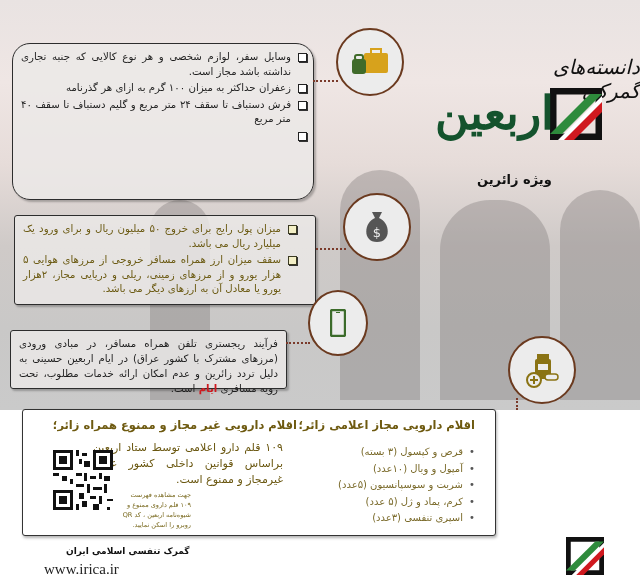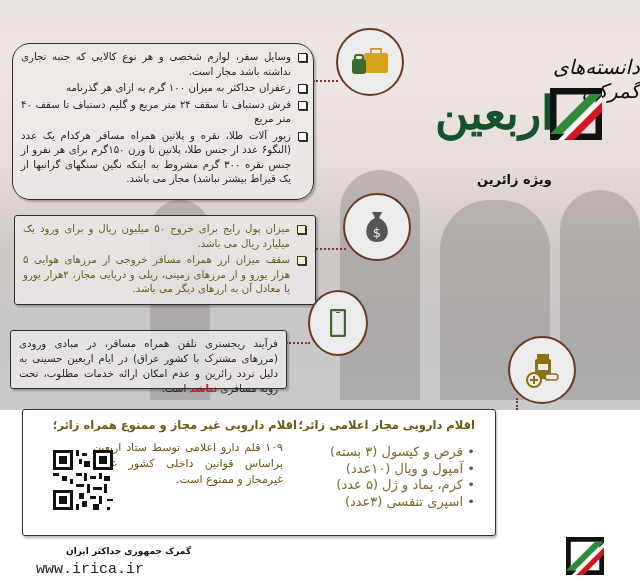--- a/index.html
+++ b/index.html
@@ -16,21 +16,21 @@
   .circle{position:absolute;border-radius:50%;border:2px solid #6b3a1f;background:#ececec;display:flex;align-items:center;justify-content:center;}
   .dots{position:absolute;border-top:2px dotted #7a3a2a;height:0;}
   .vdots{position:absolute;border-left:2px dotted #7a3a2a;width:0;}
   .title-small{position:absolute;font-family:"DejaVu Serif",serif;font-style:italic;font-size:20px;color:#111;direction:rtl;}
   .title-big{position:absolute;font-family:"DejaVu Serif",serif;font-weight:bold;font-size:46px;color:#14532d;direction:rtl;line-height:50px;}
   .subtitle{position:absolute;font-weight:bold;font-size:13px;color:#111;direction:rtl;}
   .logo{position:absolute;}
   .bottom-panel{position:absolute;left:22px;top:409px;width:472px;height:125px;background:#fff;border:1.5px solid #333;border-radius:3px;box-shadow:1px 2px 3px rgba(0,0,0,0.3);}
   .heading{position:absolute;font-weight:bold;font-size:11.5px;color:#6e5a10;direction:rtl;}
   .med-list{position:absolute;list-style:none;margin:0;padding:0;direction:rtl;}
-  .med-list li{font-size:13px;color:#7a6a2a;line-height:16.5px;position:relative;padding-right:12px;}
+  .med-list li{font-size:10px;color:#7a6a2a;line-height:16.5px;position:relative;padding-right:12px;}
   .med-list li:before{content:"•";position:absolute;right:0;color:#555;}
   .proh-text{position:absolute;direction:rtl;font-size:11px;line-height:16px;color:#6a5710;text-align:justify;}
   .qr-note{position:absolute;direction:rtl;font-size:6.5px;line-height:10px;color:#7a6a20;}
   .footer-org{position:absolute;font-weight:bold;font-size:9px;color:#111;direction:rtl;}
   .footer-url{position:absolute;font-family:"Liberation Serif",serif;font-size:15px;color:#222;}
   .red{color:#d0191f;font-weight:bold;}
 </style>
 </head>
 <body>
 
@@ -51,51 +51,51 @@
   </svg>
 </div>
 <div class="title-big" style="left:435px;top:88px;">اربعین</div>
 <div class="subtitle" style="left:440px;top:172px;margin-left:37px;">ویژه زائرین</div>
 
 <div class="box" style="left:12px;top:43px;width:300px;height:155px;border-radius:18px;">
   <ul style="padding:6px 6px 0 8px;">
     <li><span class="chk"></span><span>وسایل سفر، لوازم شخصی و هر نوع کالایی که جنبه تجاری نداشته باشد مجاز است.</span></li>
     <li><span class="chk"></span><span>زعفران حداکثر به میزان ۱۰۰ گرم به ازای هر گذرنامه</span></li>
     <li><span class="chk"></span><span>فرش دستباف تا سقف ۲۴ متر مربع و گلیم دستباف تا سقف ۴۰ متر مربع</span></li>
-    <li><span class="chk"></span><span>زیور آلات طلا، نقره و پلاتین همراه مسافر هرکدام یک عدد (النگو۶ عدد از جنس طلا، پلاتین تا وزن ۱۵۰گرم برای هر نفرو از جنس نقره ۳۰۰ گرم مشروط به اینکه نگین سنگهای گرانبها از یک قیراط بیشتر نباشد) مجاز می باشد.</span></li>
+    <li><span class="chk"></span></li>
   </ul>
 </div>
 <div class="dots" style="left:313px;top:80px;width:25px;"></div>
 <div class="circle" style="left:336px;top:28px;width:64px;height:64px;">
   <svg width="40" height="30" viewBox="0 0 40 30">
     <rect x="14" y="6" width="24" height="20" rx="2" fill="#d7a21c"></rect>
     <rect x="21" y="2" width="10" height="5" fill="none" stroke="#d7a21c" stroke-width="2"></rect>
     <rect x="2" y="12" width="14" height="15" rx="3" fill="#3f6b2a"></rect>
     <rect x="5" y="8" width="8" height="5" rx="2" fill="none" stroke="#3f6b2a" stroke-width="2"></rect>
   </svg>
 </div>
 
 <div class="box gold" style="left:14px;top:215px;width:300px;height:88px;">
-  <ul style="padding:6px 9px 0 8px;">
+  <ul style="padding:6px 18px 0 8px;">
     <li><span class="chk gold"></span><span>میزان پول رایج برای خروج ۵۰ میلیون ریال و برای ورود یک میلیارد ریال می باشد.</span></li>
     <li><span class="chk gold"></span><span>سقف میزان ارز همراه مسافر خروجی از مرزهای هوایی ۵ هزار یورو و از مرزهای زمینی، ریلی و دریایی مجاز، ۲هزار یورو یا معادل آن به ارزهای دیگر می باشد.</span></li>
   </ul>
 </div>
 <div class="dots" style="left:316px;top:248px;width:30px;"></div>
 <div class="circle" style="left:343px;top:193px;width:64px;height:64px;">
   <svg width="30" height="34" viewBox="0 0 30 34">
     <path d="M10 2 L20 2 L17 8 L13 8 Z" fill="#555"></path>
     <path d="M13 8 L17 8 C28 12 30 32 15 32 C0 32 2 12 13 8 Z" fill="#555"></path>
     <text x="15" y="27" font-size="13" text-anchor="middle" fill="#eee" font-family="DejaVu Sans, sans-serif">$</text>
   </svg>
 </div>
 
 <div class="box" style="left:10px;top:330px;width:275px;height:57px;">
   <p style="margin:5px 8px;direction:rtl;font-size:10.2px;line-height:15px;text-align:justify;color:#1f1f1f;">
-    <span>فرآیند ریجستری تلفن همراه مسافر، در مبادی ورودی (مرزهای مشترک با کشور عراق) در ایام اربعین حسینی به دلیل تردد زائرین و عدم امکان ارائه خدمات مطلوب، تحت رویه مسافری </span><span class="red">نباشد</span><span> است.</span>
+    <span>فرآیند ریجستری تلفن همراه مسافر، در مبادی ورودی (مرزهای مشترک با کشور عراق) در ایام اربعین حسینی به دلیل تردد زائرین و عدم امکان ارائه خدمات مطلوب، تحت رویه مسافری </span><span class="red">ایام</span><span> است.</span>
   </p>
 </div>
 <div class="dots" style="left:286px;top:342px;width:24px;"></div>
 <div class="circle" style="left:308px;top:290px;width:56px;height:62px;">
   <svg width="16" height="28" viewBox="0 0 16 28">
     <rect x="1" y="1" width="14" height="26" rx="1.5" fill="none" stroke="#3b6b2a" stroke-width="2.4"></rect>
     <rect x="6" y="3" width="4" height="1" fill="#3b6b2a"></rect>
   </svg>
 </div>
 
@@ -110,26 +110,28 @@
     <rect x="5" y="27" width="8" height="2" fill="#8a7314"></rect>
   </svg>
 </div>
 <div class="vdots" style="left:516px;top:398px;height:12px;"></div>
 
 <div class="bottom-panel">
   <div class="heading" style="right:20px;top:8px;">اقلام دارویی مجاز  اعلامی زائر؛</div>
   <ul class="med-list" style="right:20px;top:34px;">
     <li>قرص و کپسول (۳ بسته)</li>
     <li>آمپول و ویال (۱۰عدد)</li>
+    <li>شربت و سوسپانسیون (۵عدد)</li>
     <li>کرم، پماد و ژل (۵ عدد)</li>
     <li>اسپری تنفسی (۳عدد)</li>
   </ul>
 
   <div class="heading" style="right:198px;top:8px;">اقلام دارویی غیر مجاز و ممنوع  همراه زائر؛</div>
   <div class="proh-text" style="right:212px;top:30px;width:190px;">۱۰۹ قلم دارو اعلامی توسط ستاد اربعین براساس قوانین داخلی کشور عراق غیرمجاز و ممنوع است.</div>
+  <div class="qr-note" style="left:98px;top:80px;width:70px;">جهت مشاهده فهرست ۱۰۹ قلم داروی ممنوع و شیوه‌نامه اربعین ، کد QR روبرو را اسکن نمایید.</div>
 
   <div style="position:absolute;left:30px;top:40px;width:60px;height:60px;">
     <svg width="60" height="60" viewBox="0 0 21 21" shape-rendering="crispEdges">
       <rect width="21" height="21" fill="#fff"></rect>
       <g fill="#111">
         <rect x="0" y="0" width="7" height="7"></rect>
           <rect x="1" y="1" width="5" height="5" fill="#fff"></rect>
           <rect x="2" y="2" width="3" height="3"></rect>
         <rect x="14" y="0" width="7" height="7"></rect>
           <rect x="15" y="1" width="5" height="5" fill="#fff"></rect>
@@ -159,22 +161,22 @@
           <rect x="19" y="17" width="2" height="1"></rect>
         <rect x="8" y="19" width="1" height="2"></rect>
           <rect x="10" y="18" width="2" height="2"></rect>
           <rect x="14" y="19" width="2" height="2"></rect>
           <rect x="19" y="20" width="1" height="1"></rect>
       </g>
     </svg>
   </div>
 </div>
 
-<div class="footer-org" style="left:66px;top:546px;">گمرک جمهوری حداکثر ایران</div>
-<div class="footer-url" style="left:36px;top:561px;font-family:Liberation Mono, monospace;">www.irica.ir</div>
+<div class="footer-org" style="left:66px;top:546px;">گمرک تنفسی اسلامی ایران</div>
+<div class="footer-url" style="left:44px;top:561px;">www.irica.ir</div>
 <div class="logo" style="left:566px;top:537px;width:38px;height:38px;">
   <svg width="38" height="38" viewBox="0 0 52 52">
     <rect x="3" y="3" width="46" height="46" fill="none" stroke="#111" stroke-width="7"></rect>
     <polygon points="0,46 40,6 52,6 12,46" fill="#2e8b3c"></polygon>
     <polygon points="8,52 52,8 52,16 16,52" fill="#fff"></polygon>
     <polygon points="14,52 52,14 52,24 24,52" fill="#d0191f"></polygon>
   </svg>
 </div>
 
 </body></html>

